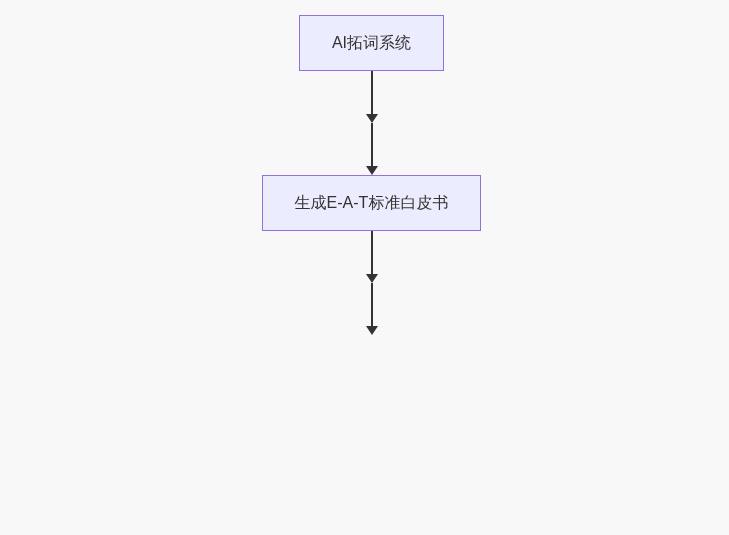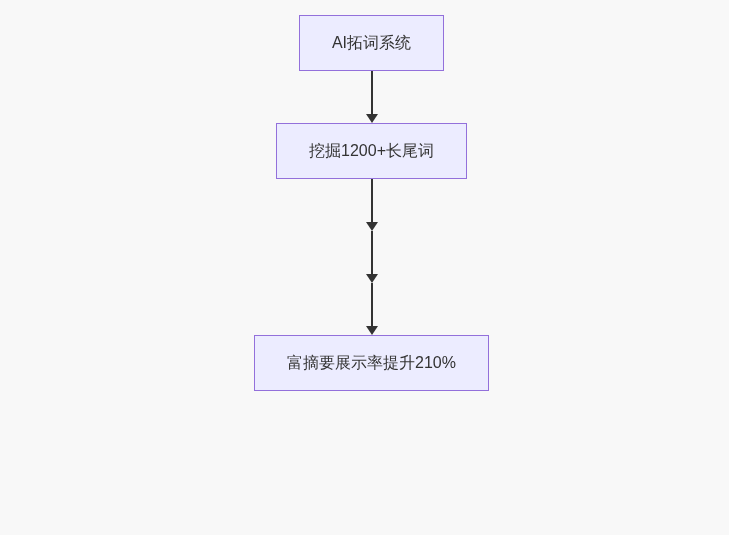--- a/index.html
+++ b/index.html
@@ -64,39 +64,36 @@
 
     <div class="node">
       <span>AI拓词系统</span>
     </div>
 
     <div class="arrow">
       <div class="shaft"></div>
       <div class="head"></div>
     </div>
 
+
+    <div class="arrow">
+      <div class="shaft"></div>
+      <div class="head"></div>
+    </div>
+
     <div class="node">
-      <span>挖掘1200+长尾词</span>
+      <span>生成E-A-T标准白皮书</span>
     </div>
 
     <div class="arrow">
       <div class="shaft"></div>
       <div class="head"></div>
     </div>
 
 
     <div class="arrow">
       <div class="shaft"></div>
       <div class="head"></div>
     </div>
 
 
-    <div class="arrow">
-      <div class="shaft"></div>
-      <div class="head"></div>
-    </div>
-
-    <div class="node">
-      <span>富摘要展示率提升210%</span>
-    </div>
-
   </div>
 </div>
 
 </body></html>

